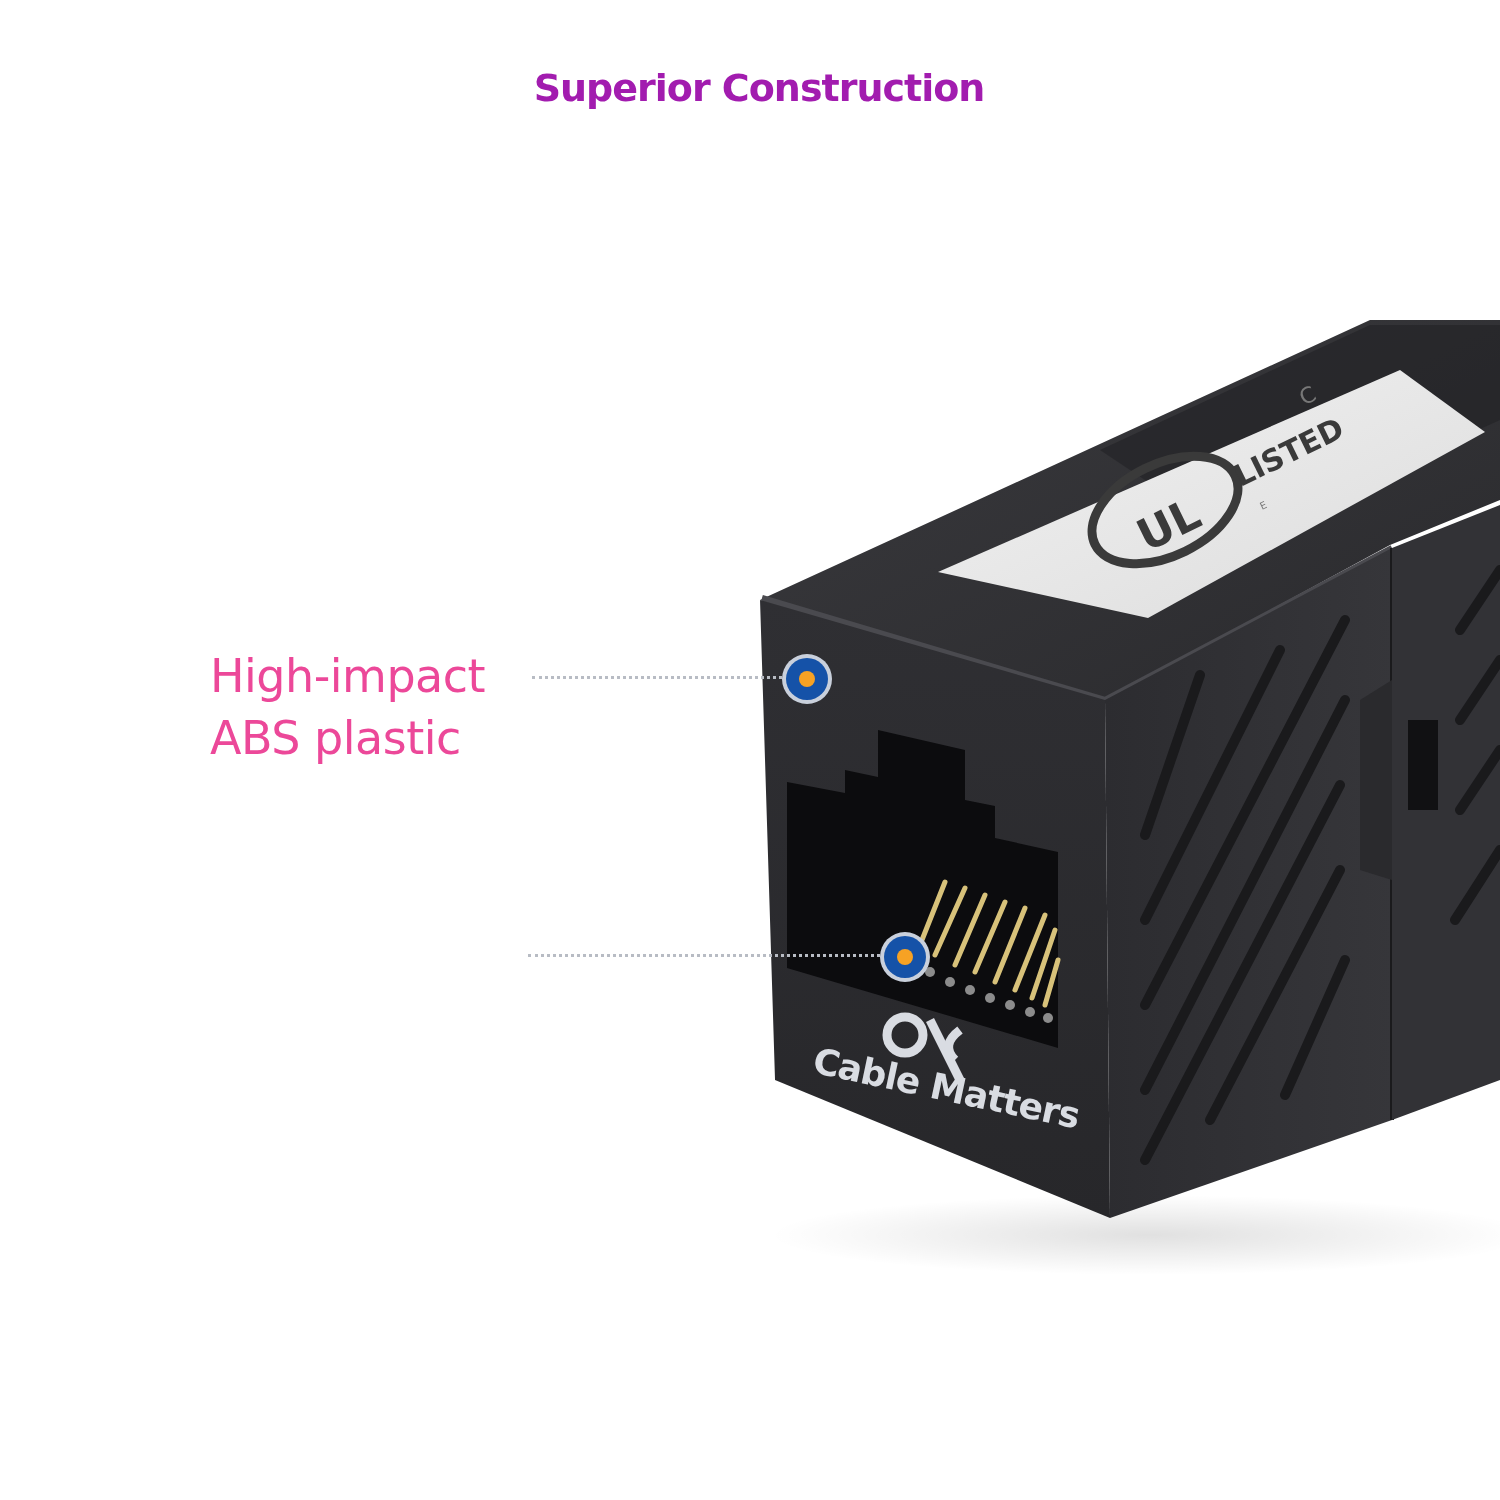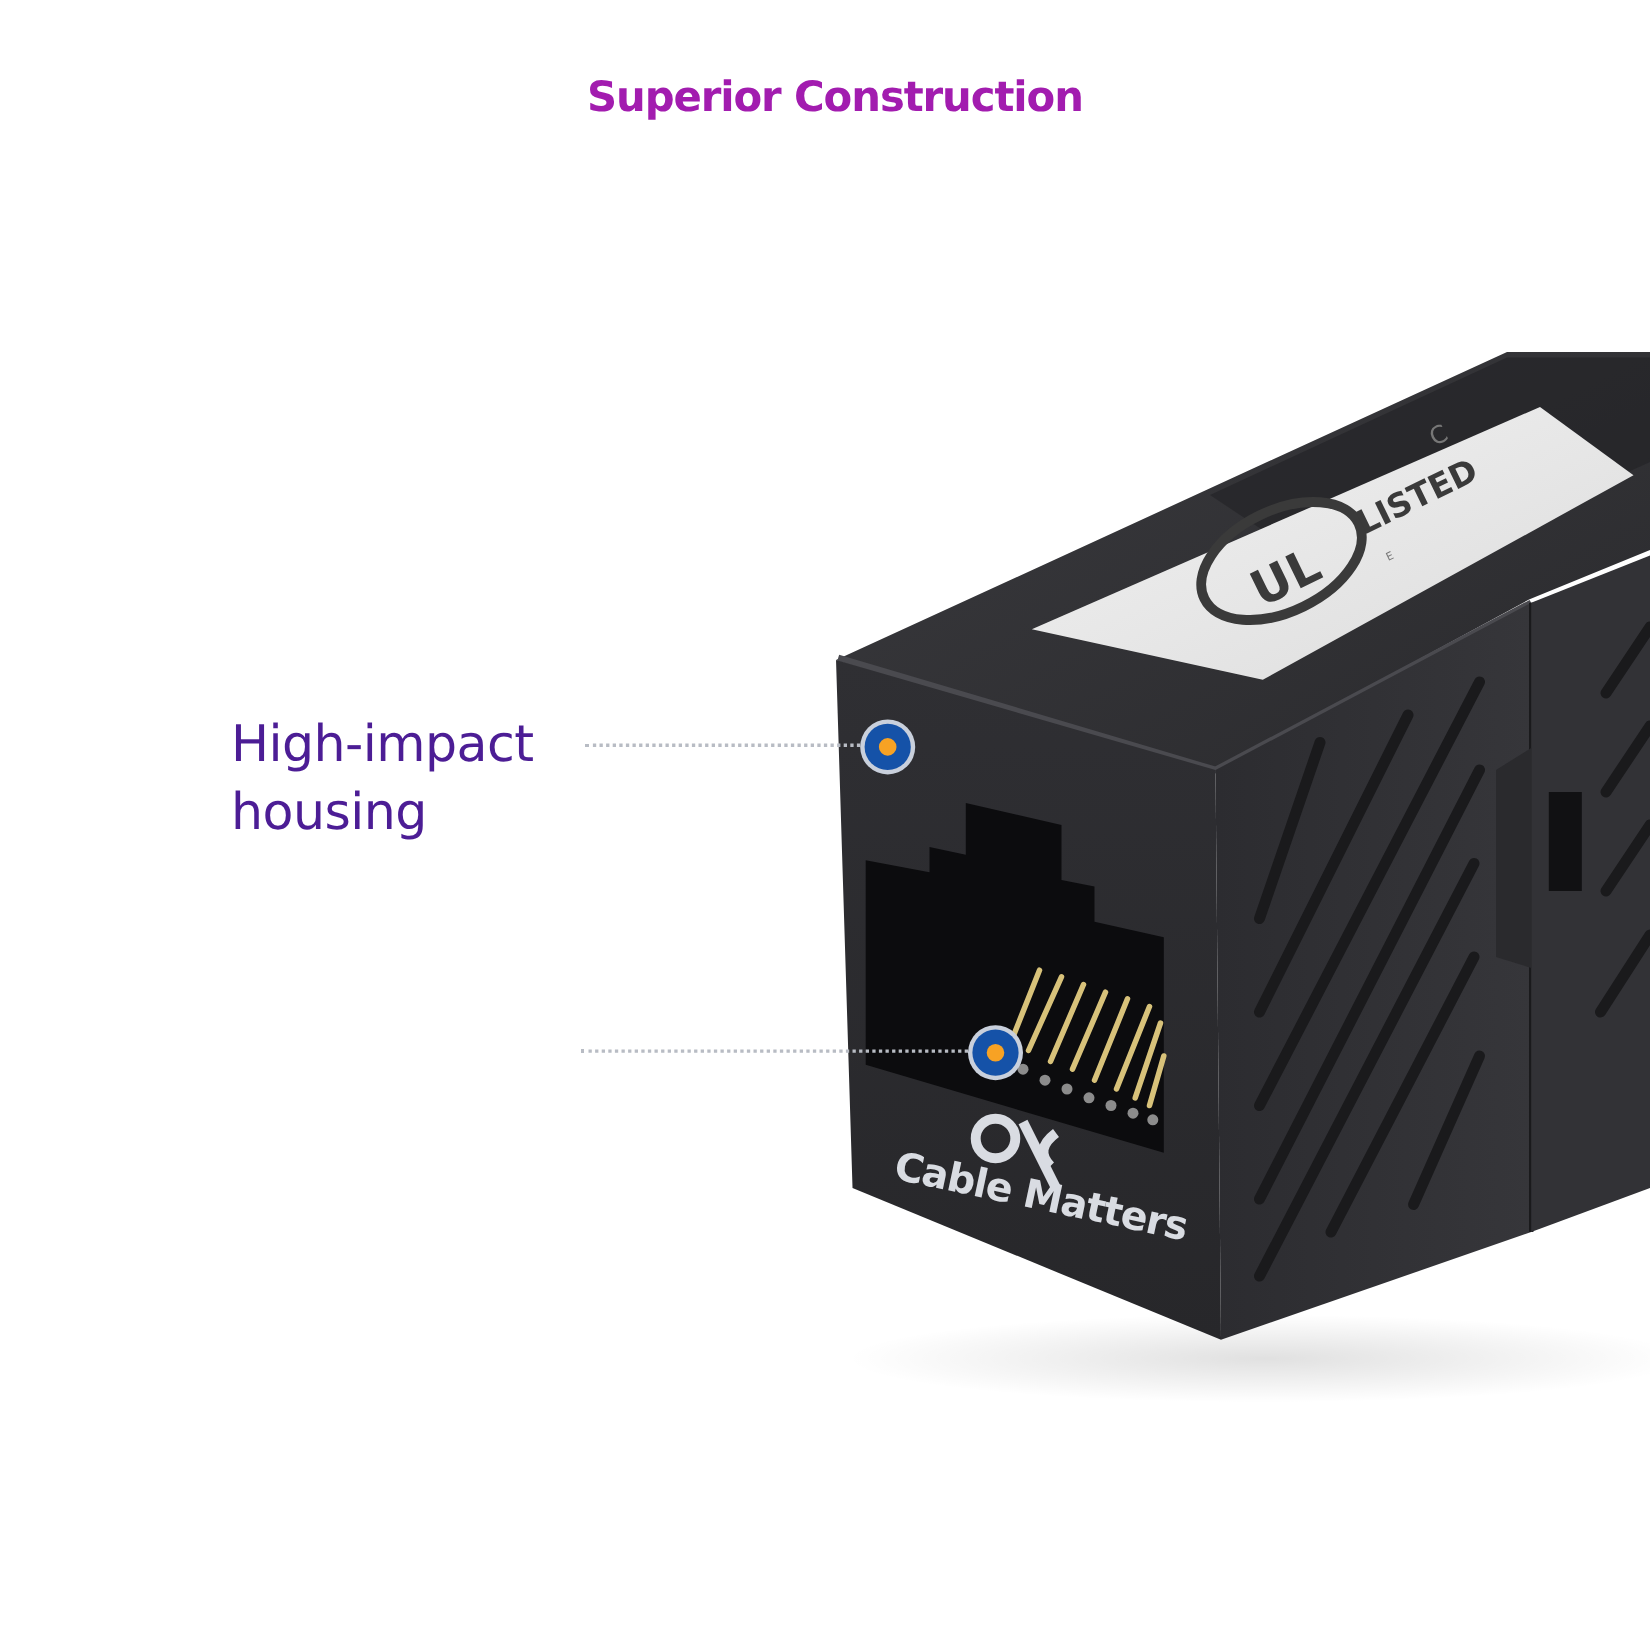--- a/index.html
+++ b/index.html
@@ -24,21 +24,21 @@
       font-size: 38px;
       font-weight: bold;
       color: #a21caf;
       letter-spacing: -1px;
       font-family: "DejaVu Sans", sans-serif;
       padding-left: 14px;
     }
     .callout-label {
       position: absolute;
       left: 210px;
-      color: #4c1d95;
+      color: #ec4899;
       font-size: 46px;
       line-height: 62px;
       font-family: "DejaVu Sans", sans-serif;
       letter-spacing: -0.5px;
     }
     .callout-label div { white-space: nowrap; }
     .leader {
       position: absolute;
       height: 0;
       border-top: 3px dotted #b8bcc4;
@@ -213,21 +213,21 @@
         <line x1="1455" y1="920" x2="1500" y2="850"></line>
       </g>
     </g>
   </svg>
 
   <div class="brand">Cable Matters</div>
   <div class="ul-text">LISTED</div>
 
   <div class="callout-label" style="top:645px;">
     <div>High-impact</div>
-    <div>housing</div>
+    <div>ABS plastic</div>
   </div>
   <div class="leader" style="left:532px; top:676px; width:250px;"></div>
   <div class="marker" style="left:807px; top:679px;">
     <div class="ring">
         <div class="dot"></div>
       </div>
   </div>
 
   <div class="callout-label" style="top:922px;">
   </div>

